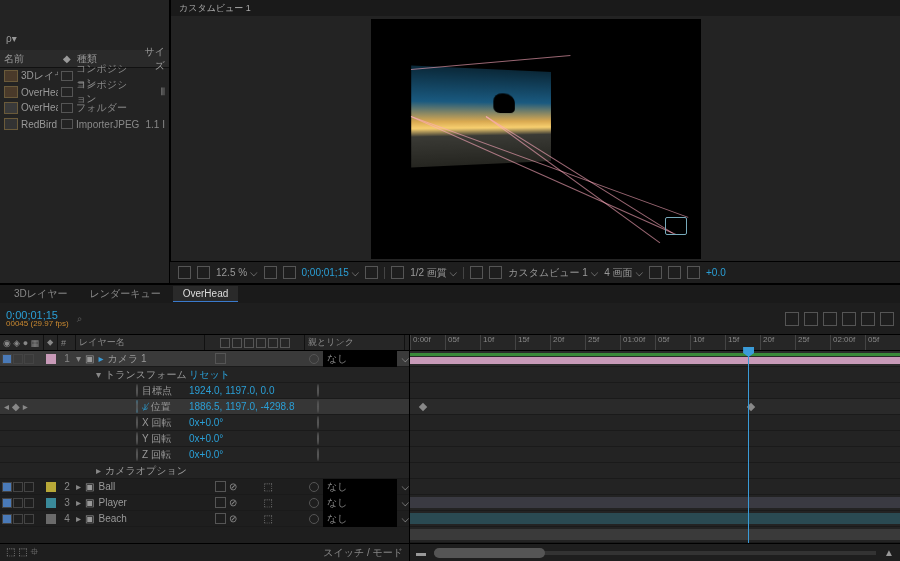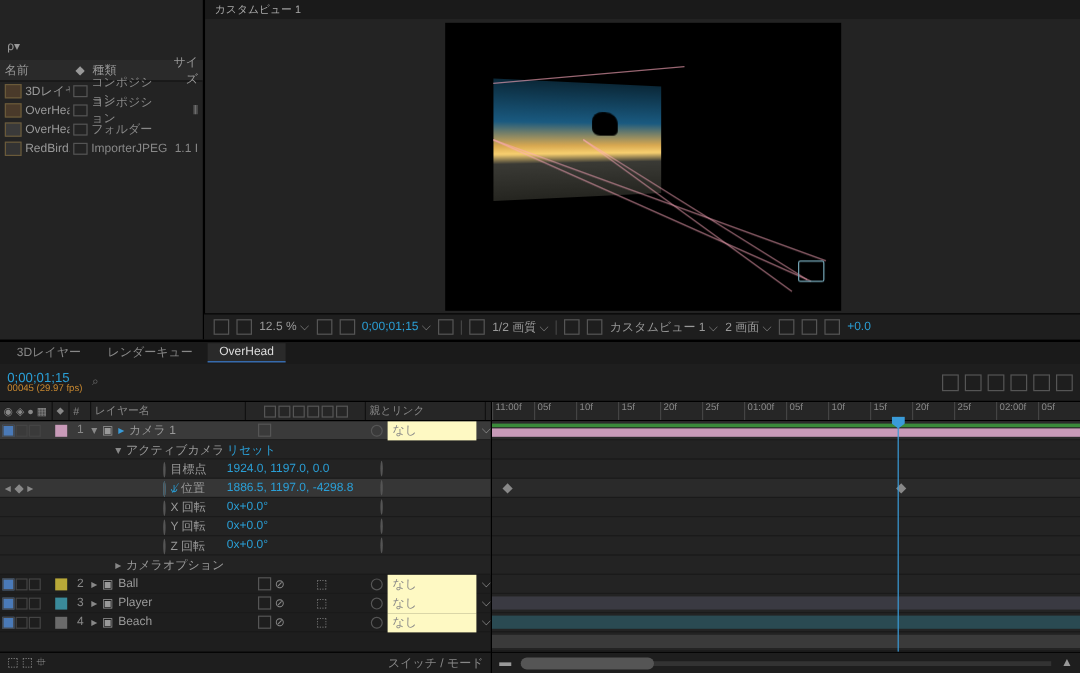--- a/index.html
+++ b/index.html
@@ -77,21 +77,21 @@
 .tlr .tagbox{width:14px;display:flex;justify-content:center}
 .tlr .tb{width:10px;height:10px}
 .tlr .num{width:18px;text-align:center;color:#888}
 .tlr .nm{flex:1;display:flex;align-items:center;gap:4px}
 .tlr .nm .twist{color:#888}
 .tlr .arrow-right{color:#3a9bd8}
 .tlr .sw-grp{width:100px;display:flex;gap:3px;justify-content:flex-start;padding-left:6px}
 .tlr .sw-grp .s{width:11px;height:11px;border:1px solid #555}
 .tlr .parent{width:100px;display:flex;align-items:center;gap:4px}
 .tlr .spiral{width:10px;height:10px;border:1px solid #555;border-radius:50%}
-.tlr .parent-val{flex:1;background:#fef9c3;padding:1px 4px;color:#888}
+.tlr .parent-val{flex:1;background:#000000;padding:1px 4px;color:#888}
 .tlr.prop{background:#232323}
 .tlr.prop.sel{background:#363636}
 .tlr.prop .nm{padding-left:20px;color:#aaa}
 .tlr.prop .pval{color:#2a9fd6;width:120px}
 .tlr.prop .spiral-only{width:100px;padding-left:8px}
 .tlr.prop .stopwatch{width:10px;height:10px;border:1px solid #555;border-radius:50%;margin-right:4px}
 .tlr.prop .plabel{flex:1;padding-left:46px;color:#aaa}
 .tlr.prop.sub .plabel{padding-left:60px}
 .tl-right{flex:1;display:flex;flex-direction:column;position:relative}
 .ruler{height:16px;background:#262626;border-bottom:1px solid #000;display:flex;position:relative}
@@ -187,21 +187,21 @@
       <span class="fb-ico"></span>
       <span class="drop" style="color:#2a9fd6">0;00;01;15</span>
       <span class="fb-ico"></span>
       <span class="sep"></span>
       <span class="fb-ico"></span>
       <span class="drop">1/2 画質</span>
       <span class="sep"></span>
       <span class="fb-ico"></span>
       <span class="fb-ico"></span>
       <span class="drop">カスタムビュー 1</span>
-      <span class="drop">2 画面</span>
+      <span class="drop">4 画面</span>
       <span class="fb-ico"></span>
       <span class="fb-ico"></span>
       <span class="fb-ico"></span>
       <span style="color:#2a9fd6">+0.0</span>
     </div>
   </div>
 </div>
 
 <div class="lower">
   <div class="l-tabs">
@@ -268,21 +268,21 @@
                 <span class="parent-val">なし</span>
                 <span>⌵</span>
               </div>
         </div>
         <div class="tlr prop">
           <div style="width:44px"></div>
               <div style="width:14px"></div>
               <div style="width:18px"></div>
           <div class="nm">
                 <span class="twist">▾</span>
-                <span>アクティブカメラ</span>
+                <span>トランスフォーム</span>
               </div>
           <div class="pval" style="color:#2a9fd6">リセット</div>
           <div class="spiral-only"></div>
         </div>
         <div class="tlr prop sub">
               <div style="width:76px"></div>
               <div class="plabel"><span class="stopwatch"></span><span>目標点</span></div>
               <div class="pval">1924.0, 1197.0, 0.0</div>
               <div class="spiral-only"><span class="spiral"></span></div>
             </div>
@@ -407,21 +407,21 @@
             </div>
       </div>
       <div class="tl-foot">
         <span>⬚ ⬚ ⯐</span>
         <span style="flex:1"></span>
         <span class="sf">スイッチ / モード</span>
       </div>
     </div>
     <div class="tl-right">
       <div class="ruler">
-        <div class="tick">11:00f</div>
+        <div class="tick">0:00f</div>
             <div class="tick">05f</div>
             <div class="tick">10f</div>
             <div class="tick">15f</div>
             <div class="tick">20f</div>
             <div class="tick">25f</div>
             <div class="tick">01:00f</div>
             <div class="tick">05f</div>
             <div class="tick">10f</div>
             <div class="tick">15f</div>
             <div class="tick">20f</div>

